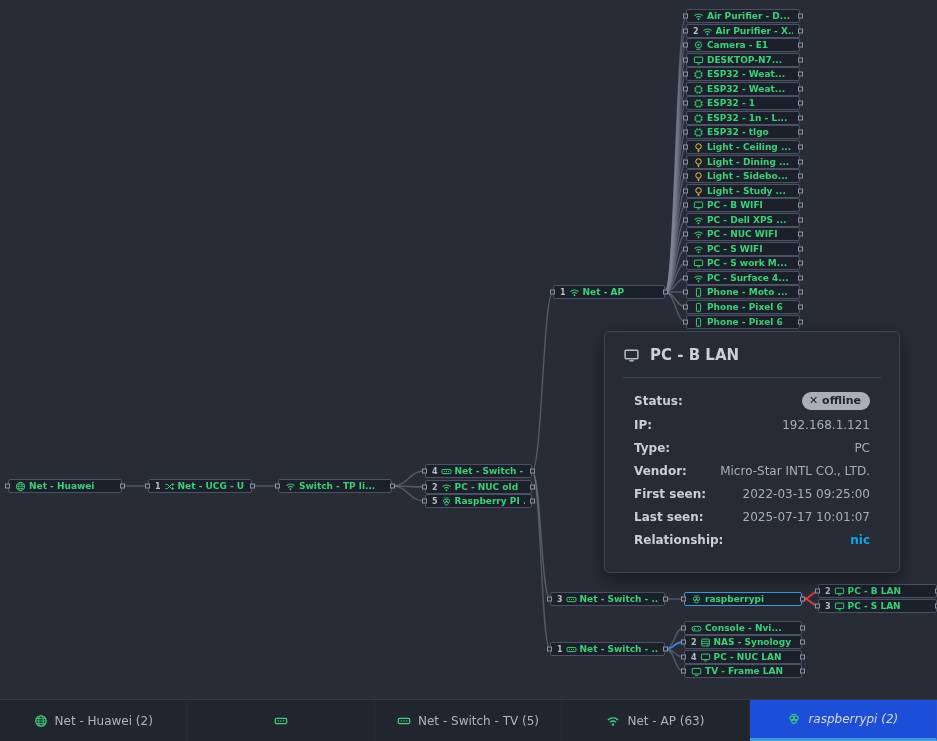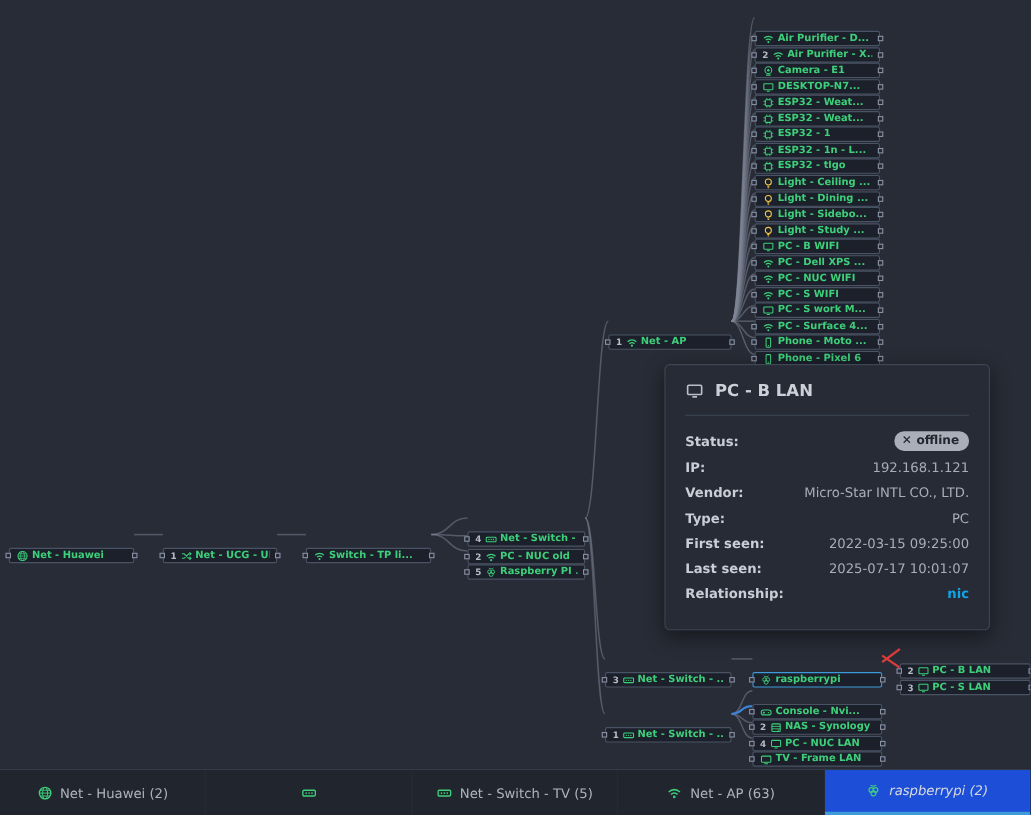--- a/index.html
+++ b/index.html
@@ -4,41 +4,41 @@
 <style>
   html,body{margin:0;padding:0;background:#282c36;}
   .stage{position:relative;width:937px;height:741px;background:#282c36;overflow:hidden;
          font-family:"DejaVu Sans",sans-serif;}
   .canvas{position:absolute;left:0;top:0;right:0;bottom:41px;}
   .edges{position:absolute;left:0;top:0;z-index:1;}
   
   .node{position:absolute;height:14px;box-sizing:border-box;background:#1b202b;
         border:1px solid #4a5364;border-radius:2px;display:flex;align-items:center;
         gap:3px;padding:0 6px;color:#3ecf7a;font-size:9px;font-weight:bold;
-        white-space:nowrap;overflow:visible;z-index:2;cursor:pointer;margin-top:19px;}
+        white-space:nowrap;overflow:visible;z-index:2;cursor:pointer;}
   .node .nlabel{overflow:hidden;text-overflow:clip;white-space:nowrap;}
   .node.sel{border-color:#3d9bd9;}
   .port{position:absolute;width:5px;height:5px;background:#242935;border:1px solid #8a93a5;
         top:50%;transform:translateY(-50%);box-sizing:border-box;z-index:3;}
   .pl{left:-4px}.pr{right:-4px}
   .nbadge{color:#b6bcc6;font-size:8px;font-weight:bold;flex:none;}
   .nbadge:empty{display:none;}
   .nico{display:inline-flex;width:11px;height:11px;flex:none;color:inherit;}
   .nico svg{width:11px;height:11px;}
   .ic-bulb{color:#f2c94c !important;}
   
   .popup{position:absolute;left:604px;top:331px;width:296px;box-sizing:border-box;
          background:#262b35;border:1px solid #3e4553;border-radius:5px;z-index:5;
          padding:14px 18px 16px 18px;box-shadow:0 6px 18px rgba(0,0,0,.45);}
   .ptrow{display:flex;align-items:center;gap:10px;}
   .pico{display:inline-flex;width:17px;height:17px;color:#b9bfc9;}
   .pico svg{width:17px;height:17px;}
   .ptitle{color:#ccd1d9;font-size:15px;font-weight:bold;}
   .pdivider{border-top:1px solid #3e4553;margin:13px 0 14px 0;}
-  .prow{display:flex;justify-content:space-between;align-items:center;margin:8px 0;
+  .prow{display:flex;justify-content:space-between;align-items:center;margin:8px 11px;
         font-size:12px;line-height:15px;}
   .plabel{color:#c9ced7;font-weight:bold;}
   .pvalue{color:#a8aeb9;text-align:right;}
   .pvalue.danger{color:#0ea5e9;font-weight:bold;}
   .pbadge{background:#a9aeb8;color:#22262e;border-radius:9px;padding:1px 9px 2px 7px;
           font-size:11px;font-weight:bold;display:inline-flex;gap:4px;align-items:center;}
   .bx{font-weight:bold;}
   
   .footer{position:absolute;left:0;right:0;bottom:0;height:41px;background:#21252e;
           border-top:1px solid #353b47;display:flex;z-index:6;}
@@ -600,26 +600,26 @@
         <span class="pbadge">
           <span class="bx">✕</span>
           <span>offline</span>
         </span>
       </div>
       <div class="prow">
         <span class="plabel">IP:</span>
         <span class="pvalue">192.168.1.121</span>
       </div>
       <div class="prow">
+        <span class="plabel">Type:</span>
+        <span class="pvalue">PC</span>
+      </div>
+      <div class="prow">
         <span class="plabel">Vendor:</span>
         <span class="pvalue">Micro-Star INTL CO., LTD.</span>
-      </div>
-      <div class="prow">
-        <span class="plabel">Type:</span>
-        <span class="pvalue">PC</span>
       </div>
       <div class="prow">
         <span class="plabel">First seen:</span>
         <span class="pvalue">2022-03-15 09:25:00</span>
       </div>
       <div class="prow">
         <span class="plabel">Last seen:</span>
         <span class="pvalue">2025-07-17 10:01:07</span>
       </div>
       <div class="prow">

